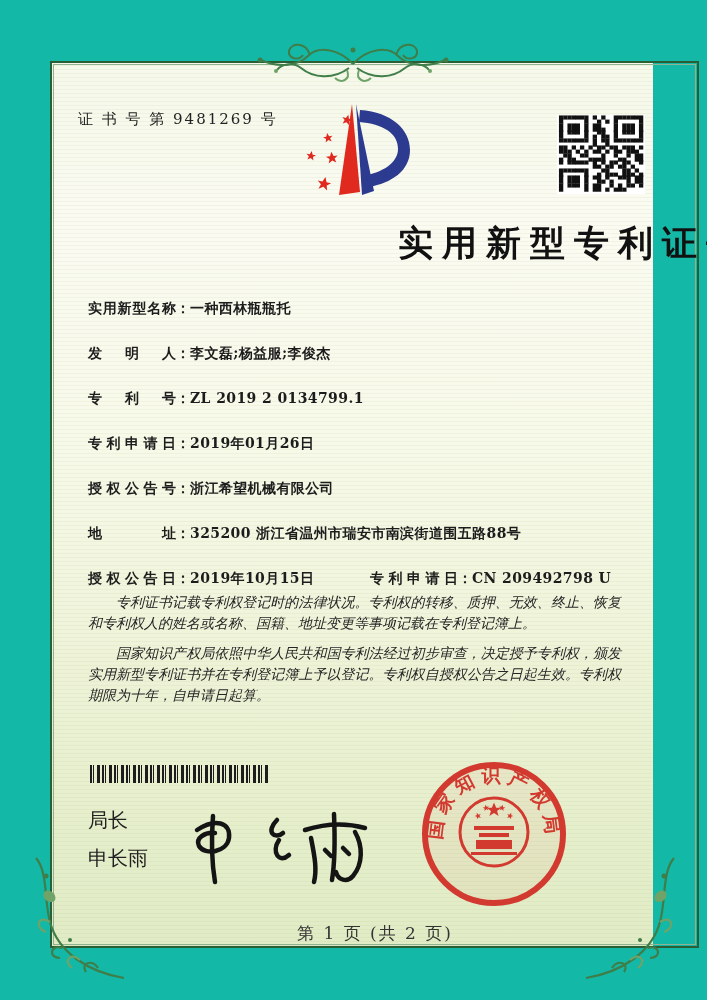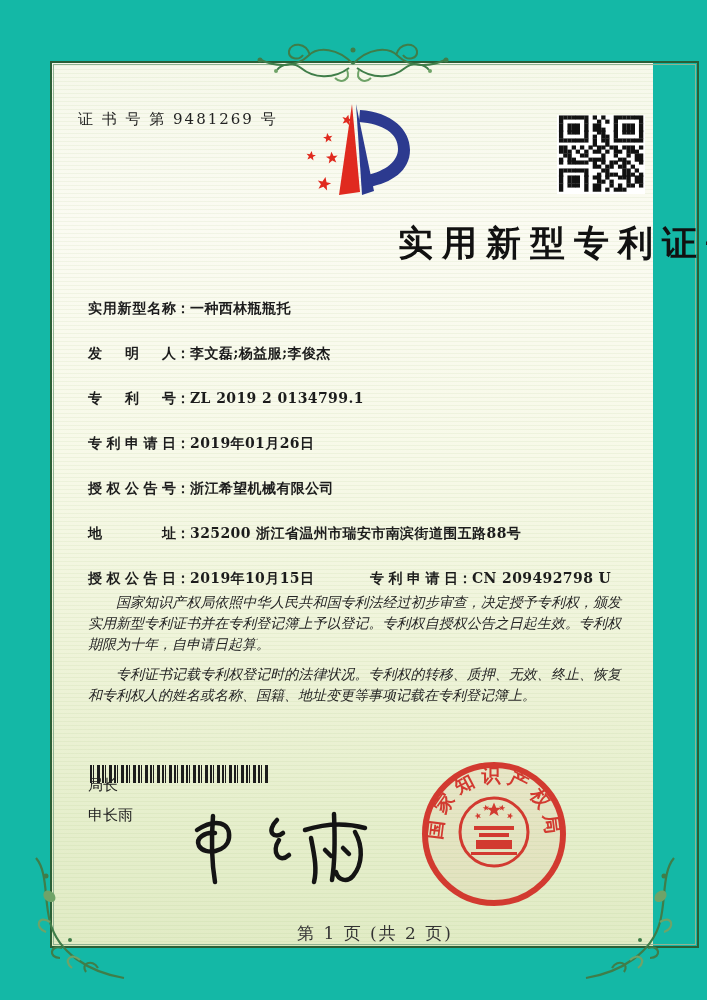--- a/index.html
+++ b/index.html
@@ -26,21 +26,21 @@
          text-align:justify;font-style:italic;color:#242424;}
   .paras p{margin:0 0 9px 0;text-indent:2em;}
   
   .barcode{position:absolute;left:90px;top:765px;width:178px;height:18px;
     background:repeating-linear-gradient(90deg,#1d1d1d 0 2px,rgba(0,0,0,0) 2px 3px,#1d1d1d 3px 4px,
       rgba(0,0,0,0) 4px 7px,#1d1d1d 7px 10px,rgba(0,0,0,0) 10px 12px);}
   .qr{position:absolute;left:557px;top:115px;background:#fff;padding:2px;}
   .qr pre{margin:0;font-family:"DejaVu Sans Mono","Liberation Mono",monospace;
           font-size:7px;line-height:7.5px;color:#111;}
   
-  .commissioner{position:absolute;left:88px;top:776px;font-size:15px;color:#222;}
+  .commissioner{position:absolute;left:88px;top:807px;font-size:20px;color:#222;}
   .commissioner div{margin-bottom:11px;}
   .signature{position:absolute;left:185px;top:800px;}
   .seal{position:absolute;left:420px;top:760px;}
   .seal-date{position:absolute;left:430px;top:874px;font-size:15px;color:#111;letter-spacing:0.5px;z-index:5;}
   .footer{position:absolute;left:0;top:922px;width:100%;text-align:center;font-size:17px;letter-spacing:2px;color:#333;}
   
   .orn-top{position:absolute;left:233px;top:34px;}
   .orn-bl{position:absolute;left:28px;top:852px;}
   .orn-br{position:absolute;left:572px;top:852px;}
   svg{display:block;}
@@ -168,22 +168,22 @@
       <span class="flabel">授权公告日</span>
         <span class="fcolon">：</span>
         <span class="fvalue gdate">2019年10月15日</span>
         <span class="flabel">专利申请日</span>
         <span class="fcolon">：</span>
         <span class="fvalue">CN 209492798 U</span>
     </div>
   </div>
 
   <div class="paras">
+    <p>专利证书记载专利权登记时的法律状况。专利权的转移、质押、无效、终止、恢复和专利权人的姓名或名称、国籍、地址变更等事项记载在专利登记簿上。</p>
     <p>国家知识产权局依照中华人民共和国专利法经过初步审查，决定授予专利权，颁发实用新型专利证书并在专利登记簿上予以登记。专利权自授权公告之日起生效。专利权期限为十年，自申请日起算。</p>
-    <p>专利证书记载专利权登记时的法律状况。专利权的转移、质押、无效、终止、恢复和专利权人的姓名或名称、国籍、地址变更等事项记载在专利登记簿上。</p>
   </div>
 
   <div class="barcode"></div>
 
   <div class="commissioner">
     <div>局长</div>
     <div>申长雨</div>
   </div>
 
   <div class="signature">

